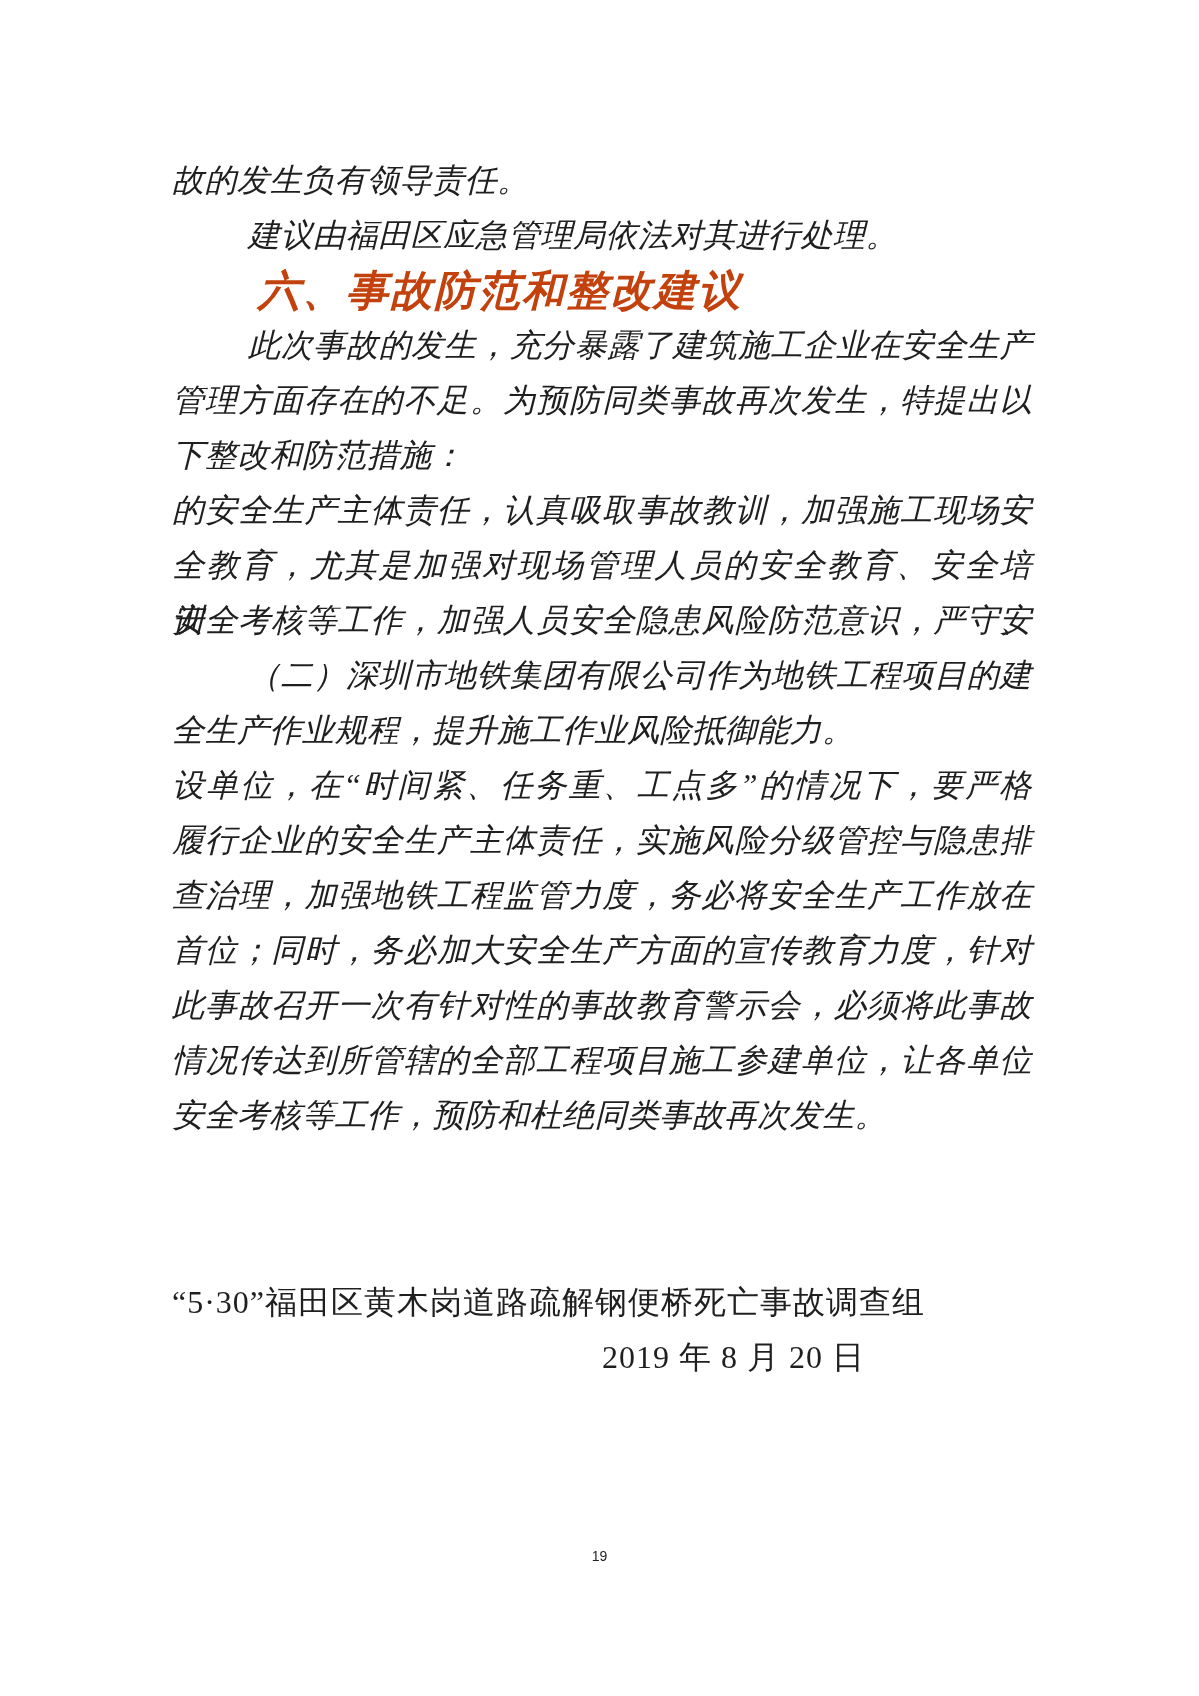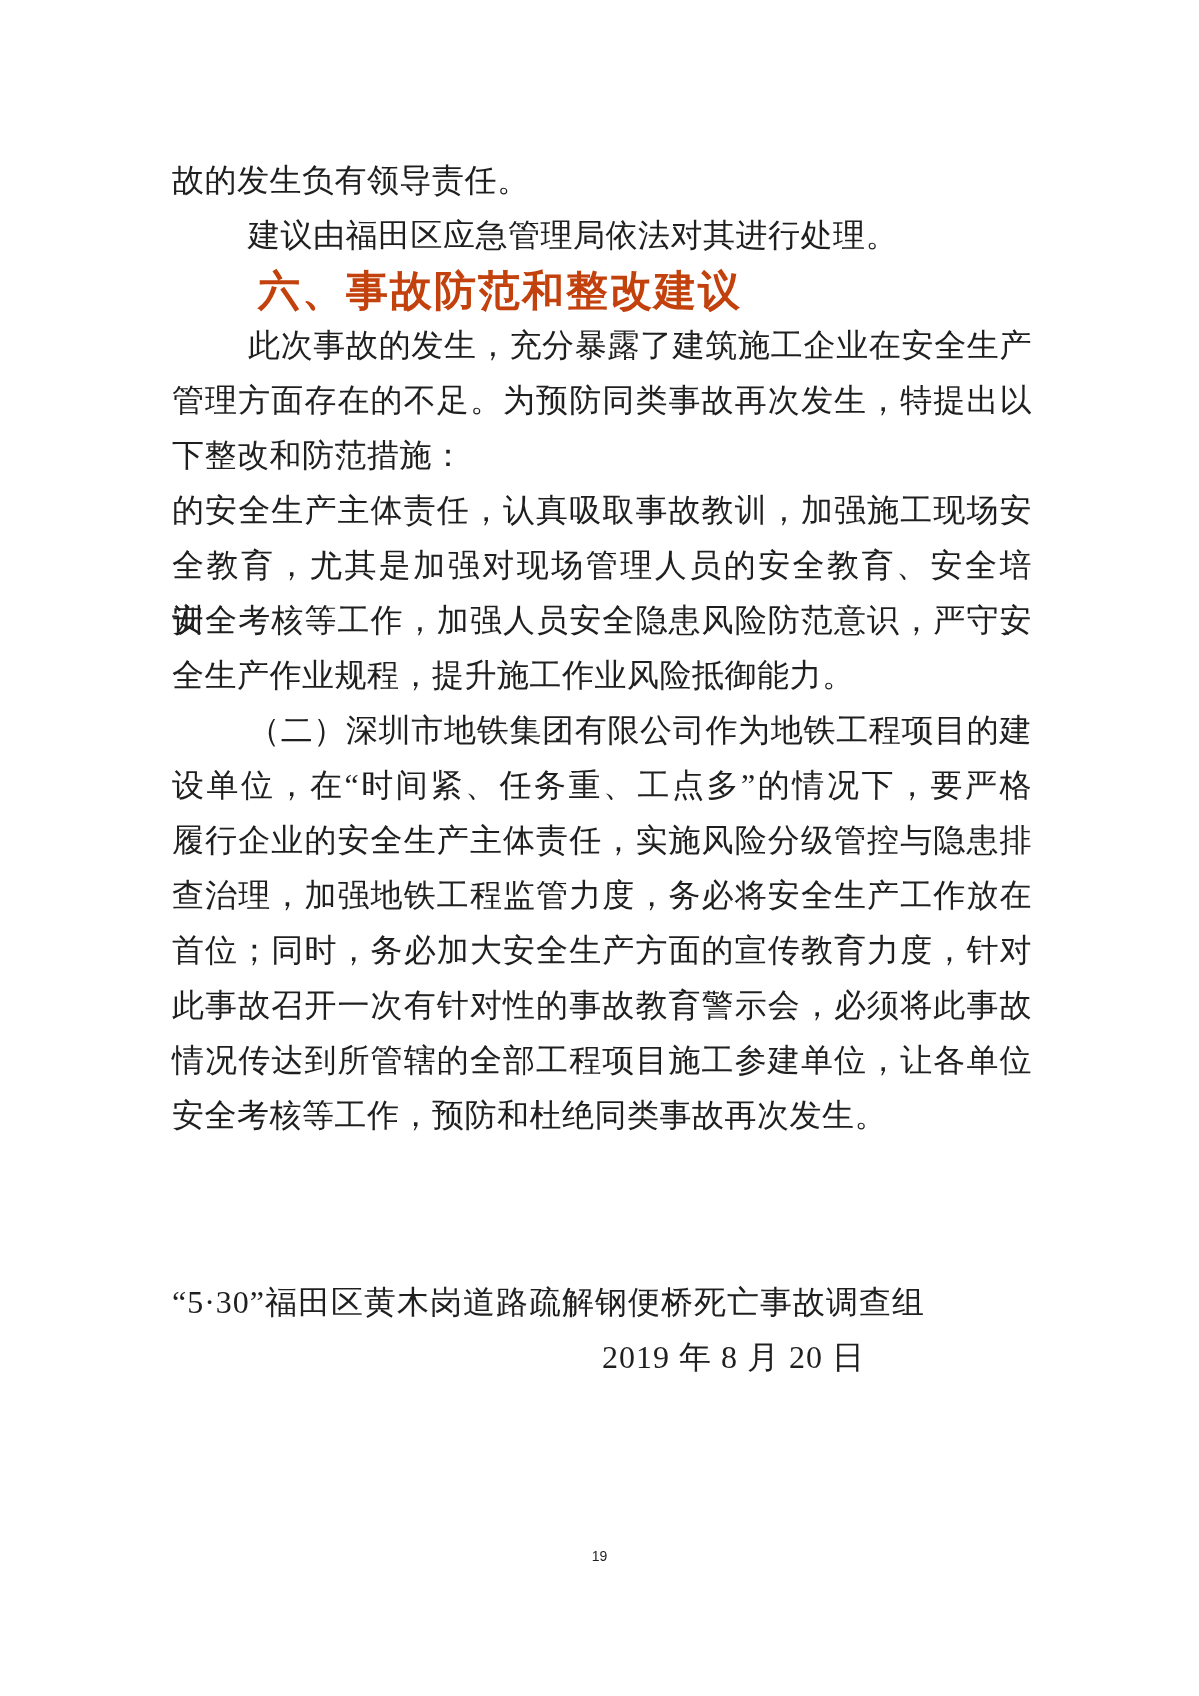--- a/index.html
+++ b/index.html
@@ -18,20 +18,21 @@
     font-family: "Liberation Serif", "DejaVu Serif", serif;
     overflow: hidden;
   }
   .body-text { width: 860px; }
   .line {
     font-size: 32px;
     line-height: 55px;
     height: 55px;
     white-space: nowrap;
     letter-spacing: 0.5px;
+    font-style: italic;
   }
   .line.indent { text-indent: 76px; }
   .line.fill {
     white-space: normal;
     text-align: justify;
     text-align-last: justify;
     text-justify: inter-character;
   }
   .line.heading {
     font-family: "Liberation Sans", "DejaVu Sans", sans-serif;
@@ -74,22 +75,22 @@
   <div class="body-text">
     <div class="line">故的发生负有领导责任。</div>
     <div class="line indent">建议由福田区应急管理局依法对其进行处理。</div>
     <div class="line heading">六、事故防范和整改建议</div>
     <div class="line indent fill">此次事故的发生，充分暴露了建筑施工企业在安全生产</div>
     <div class="line fill">管理方面存在的不足。为预防同类事故再次发生，特提出以</div>
     <div class="line">下整改和防范措施：</div>
     <div class="line fill">的安全生产主体责任，认真吸取事故教训，加强施工现场安</div>
     <div class="line fill">全教育，尤其是加强对现场管理人员的安全教育、安全培训、</div>
     <div class="line fill">安全考核等工作，加强人员安全隐患风险防范意识，严守安</div>
+    <div class="line indent fill">（二）深圳市地铁集团有限公司作为地铁工程项目的建</div>
     <div class="line">全生产作业规程，提升施工作业风险抵御能力。</div>
-    <div class="line indent fill">（二）深圳市地铁集团有限公司作为地铁工程项目的建</div>
     <div class="line fill">设单位，在“时间紧、任务重、工点多”的情况下，要严格</div>
     <div class="line fill">履行企业的安全生产主体责任，实施风险分级管控与隐患排</div>
     <div class="line fill">查治理，加强地铁工程监管力度，务必将安全生产工作放在</div>
     <div class="line fill">首位；同时，务必加大安全生产方面的宣传教育力度，针对</div>
     <div class="line fill">此事故召开一次有针对性的事故教育警示会，必须将此事故</div>
     <div class="line fill">情况传达到所管辖的全部工程项目施工参建单位，让各单位</div>
     <div class="line">安全考核等工作，预防和杜绝同类事故再次发生。</div>
   </div>
 
   <div class="signature-block">

